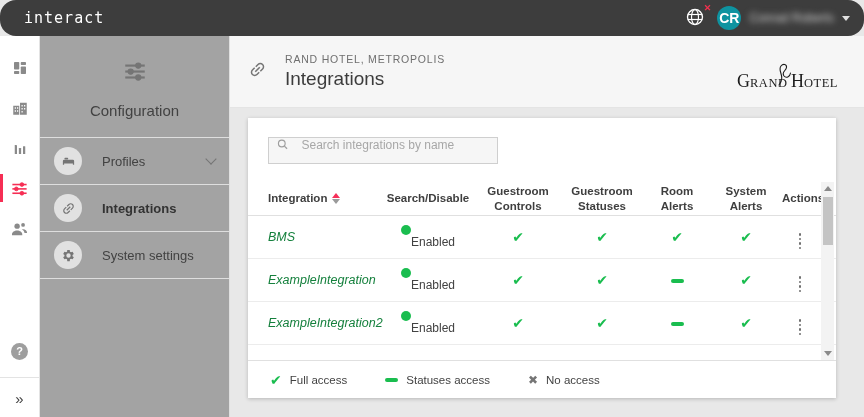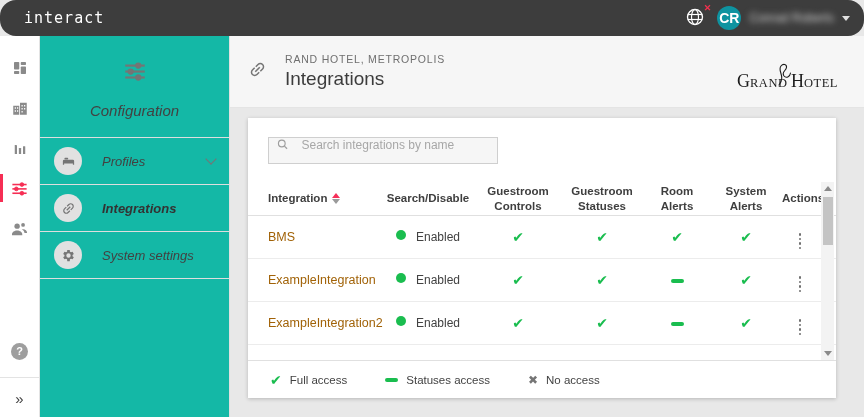--- a/index.html
+++ b/index.html
@@ -33,21 +33,21 @@
   .rail-item.active { color:#f62e54; }
   .rail-item.active::before { content:""; position:absolute; left:0; top:6px; bottom:6px;
     width:3px; background:#f62e54; }
   .rail-bottom { margin-top:auto; width:100%; display:flex; flex-direction:column; align-items:center; }
   .rail-divider { width:100%; height:1px; background:#e3e3e3; margin:6px 0; }
   .help-circle { width:17px; height:17px; border-radius:50%; background:#9e9e9e; color:#fff;
     font-size:11px; font-weight:bold; display:flex; align-items:center; justify-content:center; }
   .collapse-glyph { font-size:15px; color:#424242; padding:6px 0 10px; cursor:pointer; }
 
   
-  .subnav { width:190px; background:#14b8a6; border-right:1px solid #e0e0e0;font-style:italic; }
+  .subnav { width:190px; background:#a3a3a3; border-right:1px solid #e0e0e0; }
   .subnav-head { padding:22px 0 18px; text-align:center; border-bottom:1px solid #dedede; }
   .subnav-title { margin-top:14px; font-size:15px; color:#424242; }
   .subnav-item { height:47px; display:flex; align-items:center; gap:20px; padding:0 14px;
     border-bottom:1px solid #dedede; cursor:pointer; }
   .subnav-icon-circle { width:28px; height:28px; border-radius:50%; background:#e1e1e1;
     display:flex; align-items:center; justify-content:center; color:#757575; flex:0 0 28px; }
   .subnav-label { font-size:13px; color:#424242; }
   .subnav-item.active .subnav-label { font-weight:bold; color:#333; }
   .subnav-chevron { margin-left:auto; width:8px; height:8px; border-right:1.5px solid #757575;
     border-bottom:1.5px solid #757575; transform:rotate(45deg); margin-top:-4px; }
@@ -84,23 +84,23 @@
     align-items:center; padding-left:20px; }
   .thead { height:34px; border-bottom:1px solid #e0e0e0; }
   .th { font-size:11.5px; font-weight:bold; color:#3f3f3f; text-align:center; line-height:1.25; }
   .th.first { text-align:left; display:flex; align-items:center; gap:5px; }
   .sort-icon { display:inline-flex; flex-direction:column; gap:1px; }
   .sort-up { width:0; height:0; border-left:4px solid transparent; border-right:4px solid transparent;
     border-bottom:5px solid #f6305a; }
   .sort-down { width:0; height:0; border-left:4px solid transparent; border-right:4px solid transparent;
     border-top:5px solid #9a9a9a; }
   .trow { height:43px; border-bottom:1px solid #ececec; }
-  .td-name { font-size:12.5px; color:#a16207; text-align:left; }
+  .td-name { font-size:12.5px; color:#15803d; text-align:left;font-style:italic; }
   .enable-cell { display:flex; justify-content:center; }
-  .enable-block { display:flex; flex-direction:row; align-items:flex-start; cursor:pointer; }
+  .enable-block { display:flex; flex-direction:column; align-items:flex-start; cursor:pointer; }
   .dot { width:10px; height:10px; border-radius:50%; background:#1abd4f; }
   .enable-text { font-size:12px; color:#424242; margin-left:10px; margin-top:0px; }
   .acc { text-align:center; }
   .check { color:#1abd4f; font-size:14px; font-family:"DejaVu Sans", sans-serif; }
   .dash { display:inline-block; width:13px; height:4px; background:#1abd4f; border-radius:2px;
     vertical-align:middle; }
   .xmark { color:#757575; font-size:12px; font-weight:bold; font-family:"DejaVu Sans", sans-serif; }
   .kebab { display:inline-flex; flex-direction:column; gap:2px; align-items:center;
     cursor:pointer; padding:3px; margin:0 auto; }
   .kebab i { width:2.5px; height:2.5px; border-radius:50%; background:#6f6f6f; }

